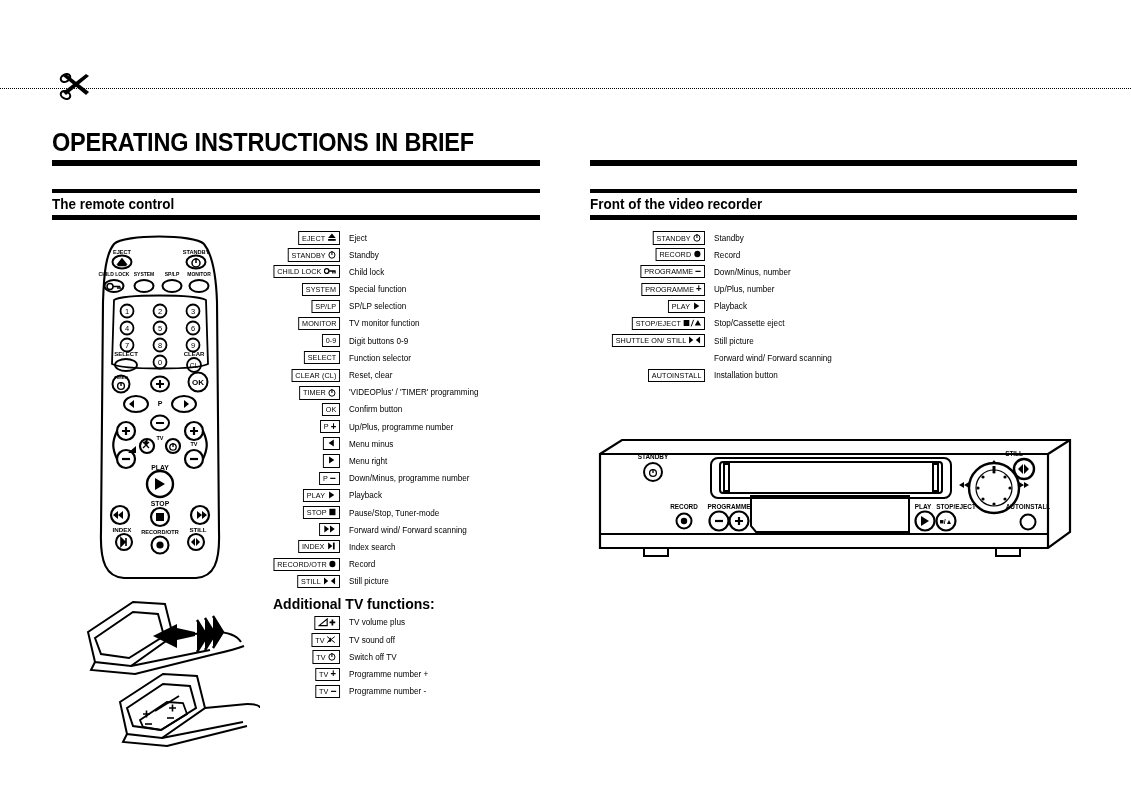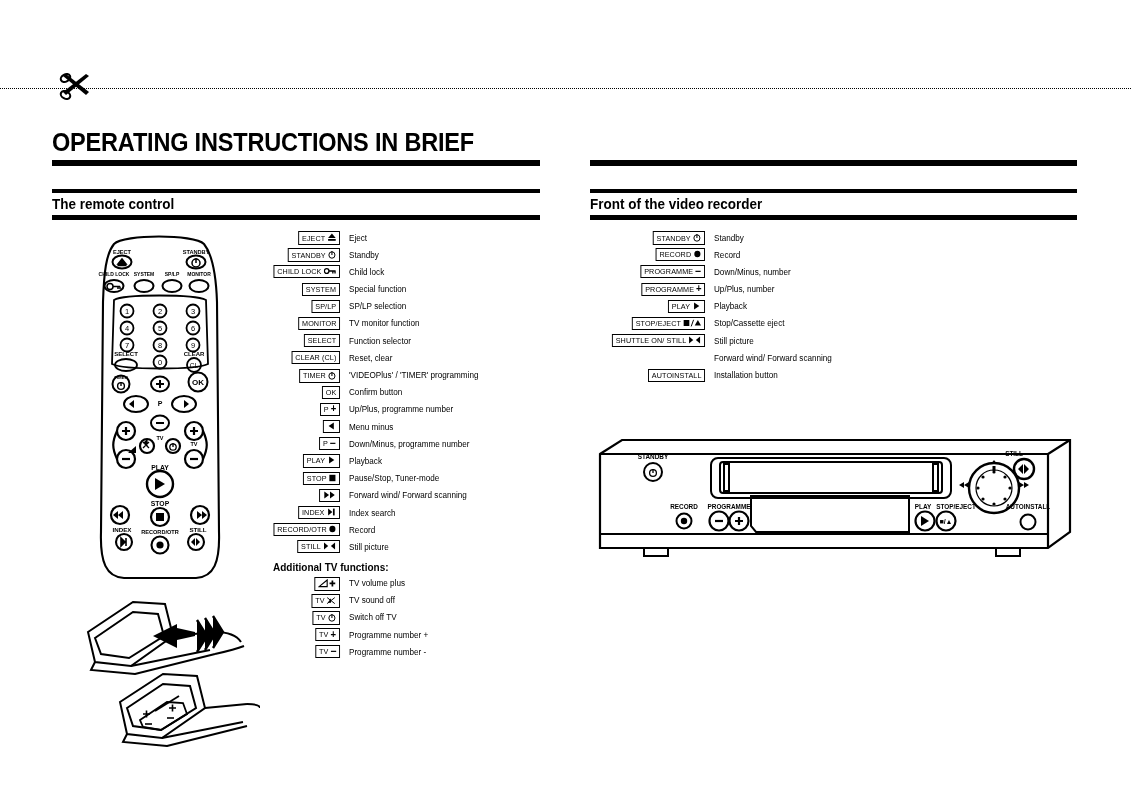--- a/index.html
+++ b/index.html
@@ -73,21 +73,21 @@
   .ldesc{
     font-size:8.4px;line-height:10px;
     margin-left:9px;
     white-space:nowrap;
     padding-top:1.5px;
     transform:scaleX(0.97);
     transform-origin:left top;
   }
   .lrow.contd .lkeywrap{visibility:hidden;}
   .subhead{
-    font-size:10px;font-weight:bold;
+    font-size:14px;font-weight:bold;
     margin-top:4px;margin-bottom:4px;
     padding-left:8px;
   }
   
   .g{display:inline-block;line-height:1;}
 
   
   #remote-art{position:absolute;left:84px;top:232px;}
   #batt-art{position:absolute;left:55px;top:596px;}
   #vcr-art{position:absolute;left:596px;top:436px;}
@@ -173,20 +173,28 @@
       <div class="lkeywrap">
         <span class="lkey">
           <span>MONITOR</span>
         </span>
       </div>
       <div class="ldesc">TV monitor function</div>
     </div>
     <div class="lrow">
       <div class="lkeywrap">
         <span class="lkey">
+          <span>0-9</span>
+        </span>
+      </div>
+      <div class="ldesc">Digit buttons 0-9</div>
+    </div>
+    <div class="lrow">
+      <div class="lkeywrap">
+        <span class="lkey">
           <span>SELECT</span>
         </span>
       </div>
       <div class="ldesc">Function selector</div>
     </div>
     <div class="lrow">
       <div class="lkeywrap">
         <span class="lkey">
           <span>CLEAR (CL)</span>
         </span>
@@ -224,20 +232,30 @@
     </div>
     <div class="lrow">
       <div class="lkeywrap">
         <span class="lkey">
           <span class="g"><svg width="10" height="8" viewBox="0 0 10 8">
               <path d="M7.5 0.6 L2 4 L7.5 7.4 Z" fill="#000"></path>
             </svg></span>
         </span>
       </div>
       <div class="ldesc">Menu minus</div>
+    </div>
+    <div class="lrow">
+      <div class="lkeywrap">
+        <span class="lkey">
+          <span class="g"><svg width="10" height="8" viewBox="0 0 10 8">
+              <path d="M2.5 0.6 L8 4 L2.5 7.4 Z" fill="#000"></path>
+            </svg></span>
+        </span>
+      </div>
+      <div class="ldesc">Menu right</div>
     </div>
     <div class="lrow">
       <div class="lkeywrap">
         <span class="lkey">
           <span>P</span>
           <span class="g"><b style="font-size:11px;line-height:8px">−</b></span>
         </span>
       </div>
       <div class="ldesc">Down/Minus, programme number</div>
     </div>

